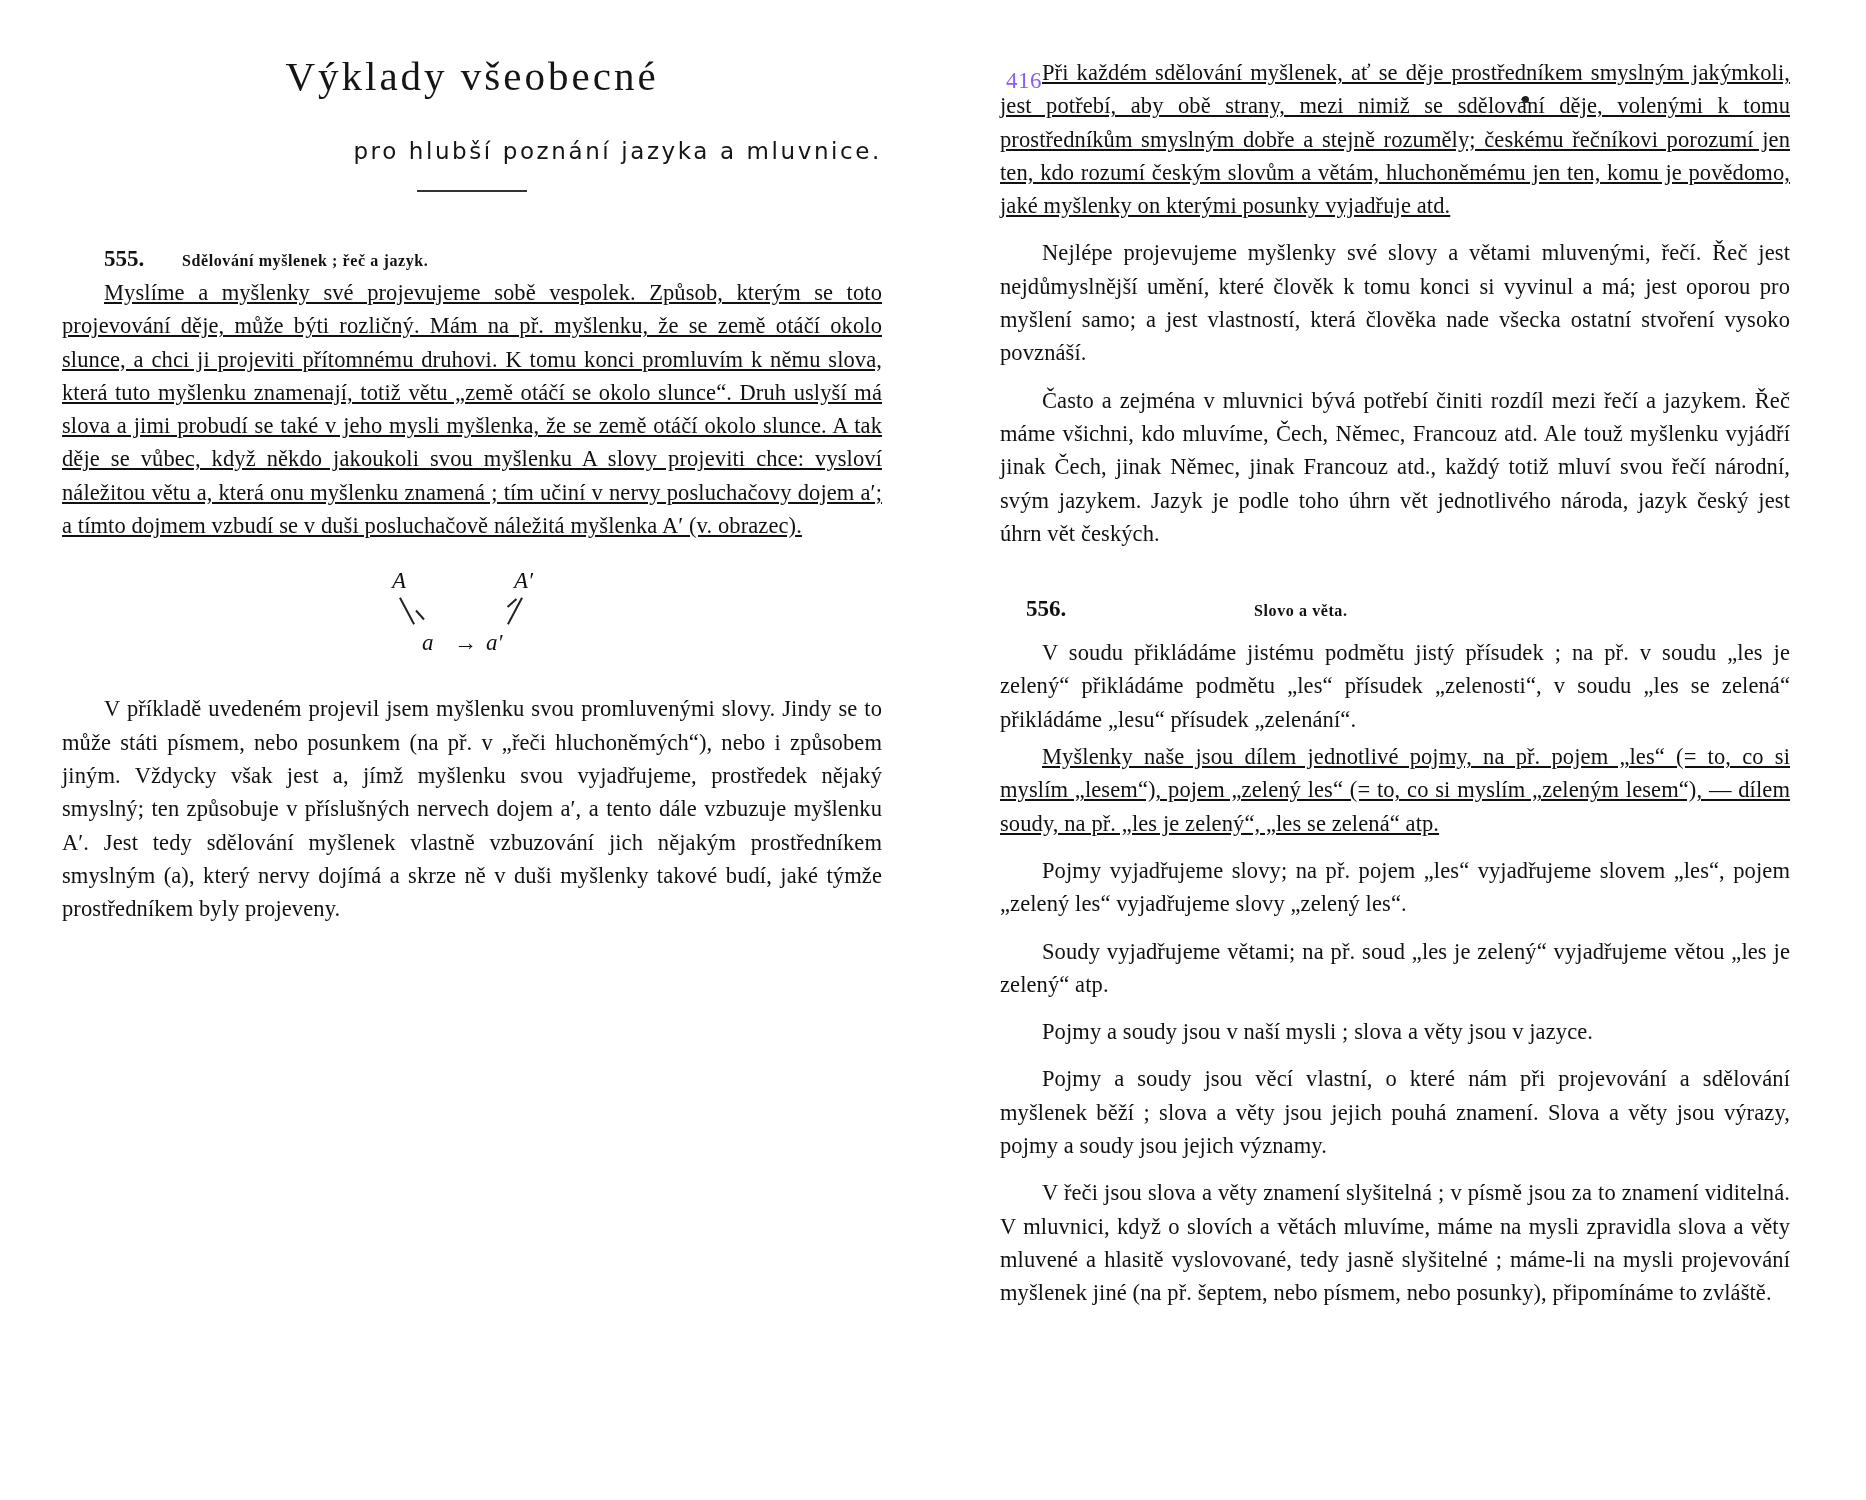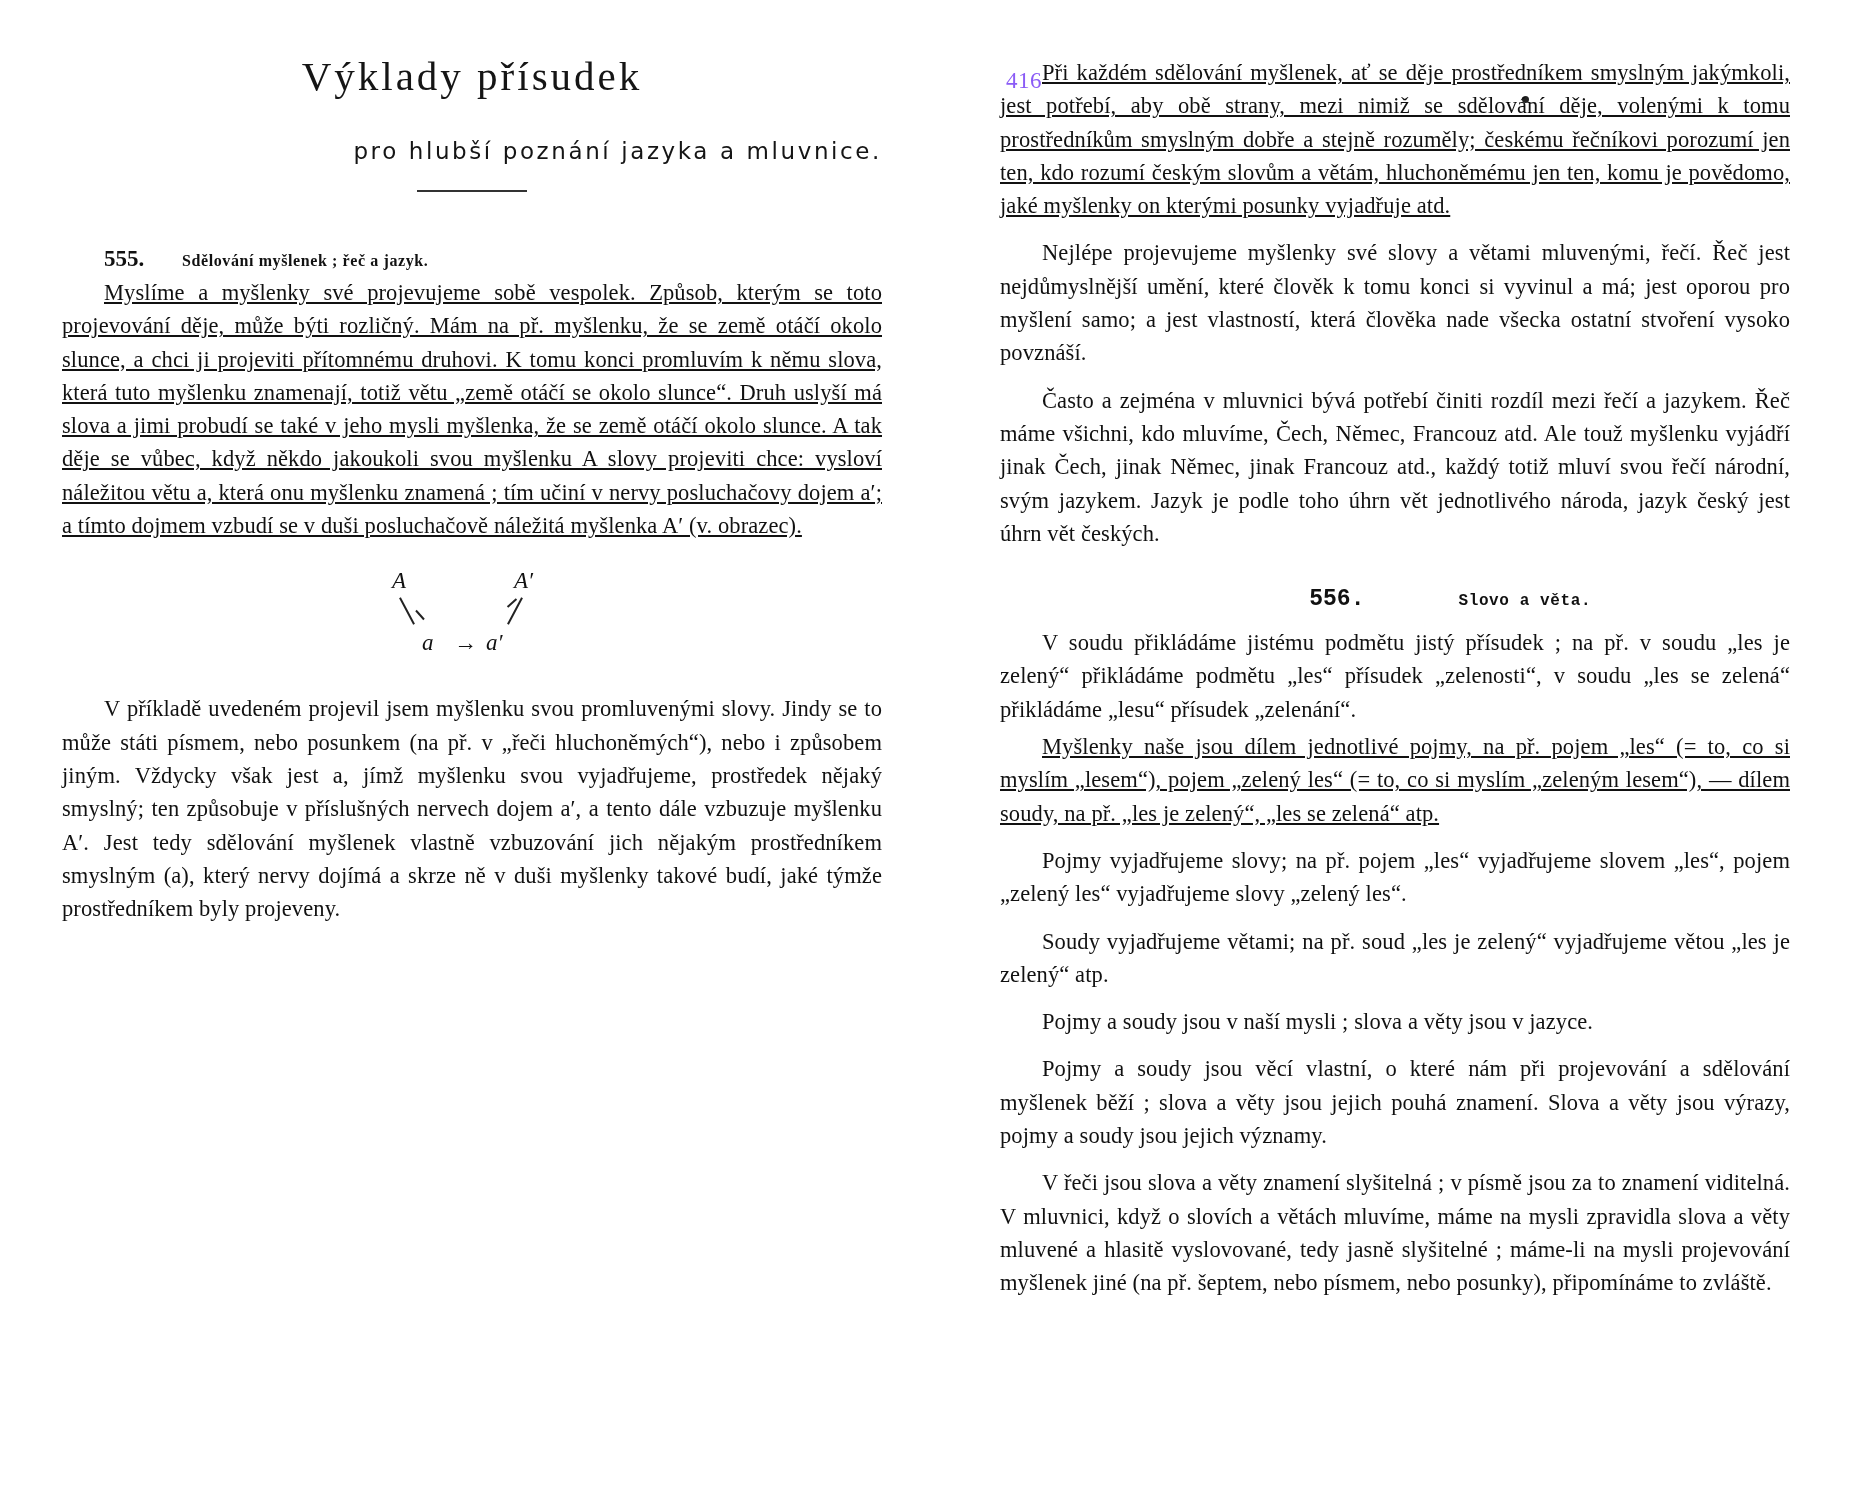--- a/index.html
+++ b/index.html
@@ -96,23 +96,22 @@
     padding-left: 42px;
     box-sizing: border-box;
   }
   .sec-title {
     font-weight: bold;
     font-size: 16px;
     letter-spacing: 0.6px;
   }
   .section-head.centered {
     display: block;
-    text-align: center;
-    margin-top: 36px;
-    font-family: Liberation Mono, monospace;
+    text-align: left;
+    margin-top: 46px;
   }
   .section-head.centered .sec-num {
     display: inline-block;
     padding-left: 26px;
     width: 250px;
   }
   .section-head.centered .sec-title {
     display: inline-block;
   }
   p.para {
@@ -153,21 +152,21 @@
 <body>
 
 <div class="page">
 
   <div class="page-number">416</div>
   <div class="corner-dot"></div>
 
   <div class="columns">
 
     <div class="col-left">
-      <h1 class="title">Výklady  přísudek</h1>
+      <h1 class="title">Výklady  všeobecné</h1>
       <h2 class="subtitle">pro hlubší poznání jazyka a mluvnice.</h2>
       <div class="rule"></div>
 
       <div class="section-head">
         <span class="sec-num">555.</span>
         <span class="sec-title">Sdělování myšlenek ; řeč a jazyk.</span>
       </div>
 
       <p class="para first">Myslíme a myšlenky své projevujeme sobě vespolek. Způsob, kterým se toto projevování děje, může býti rozličný. Mám na př. myšlenku, že se země otáčí okolo slunce, a chci ji projeviti přítomnému druhovi. K tomu konci promluvím k němu slova, která tuto myšlenku znamenají, totiž větu „země otáčí se okolo slunce“. Druh uslyší má slova a jimi probudí se také v jeho mysli myšlenka, že se země otáčí okolo slunce. A tak děje se vůbec, když někdo jakoukoli svou myšlenku A slovy projeviti chce: vysloví náležitou větu a, která onu myšlenku znamená ; tím učiní v nervy posluchačovy dojem a′; a tímto dojmem vzbudí se v duši posluchačově náležitá myšlenka A′ (v. obrazec).</p>
 

